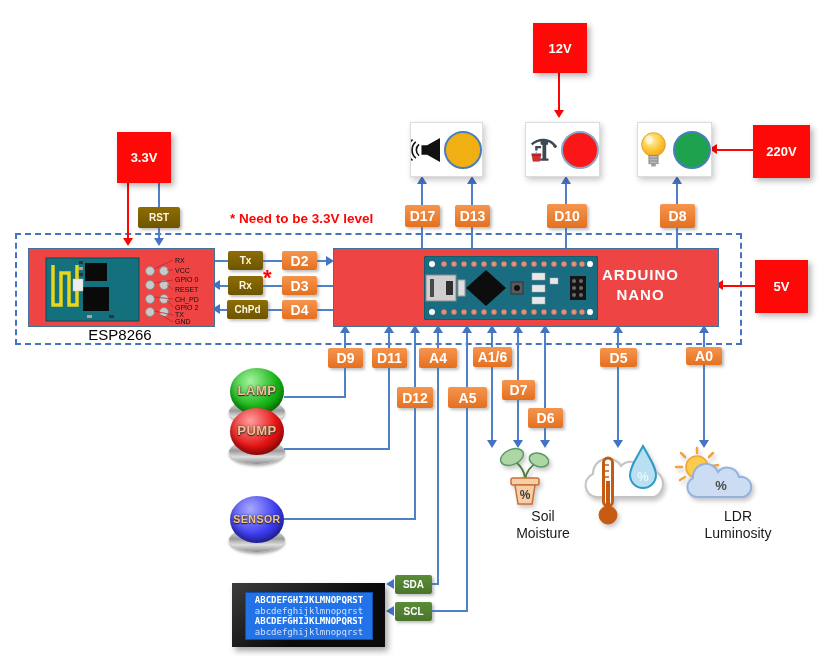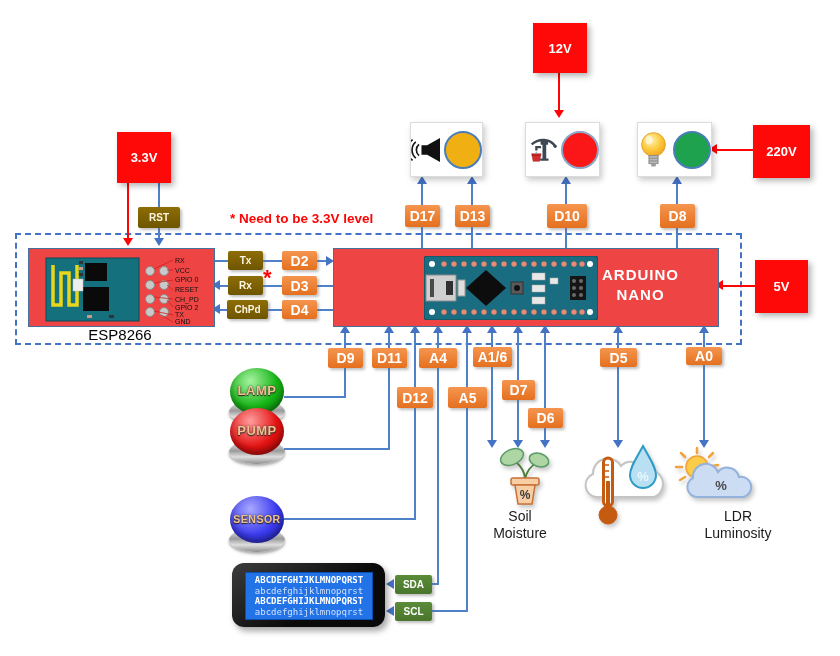--- a/index.html
+++ b/index.html
@@ -41,22 +41,22 @@
   .pb-base{position:absolute;bottom:2px;left:1px;width:56px;height:24px;border-radius:50%;
        background:linear-gradient(180deg,#f4f4f4,#9a9a9a 45%,#dedede 70%,#8f8f8f);box-shadow:0 2px 3px rgba(0,0,0,.35);}
   .pb-dome{position:absolute;top:0;left:2px;width:54px;height:47px;border-radius:50%;box-shadow:inset 0 -4px 6px rgba(0,0,0,.35);}
   .pb-dome.lamp{background:radial-gradient(circle at 38% 28%,#a6f3a0,#16b516 55%,#077507);}
   .pb-dome.pump{background:radial-gradient(circle at 38% 28%,#ff9d9d,#e51212 55%,#8f0707);}
   .pb-dome.sensor{background:radial-gradient(circle at 38% 28%,#a8a8ff,#3c3cf0 55%,#1b1b9e);}
   .pb-label{position:absolute;top:15px;left:0;width:58px;text-align:center;font-size:13px;font-weight:bold;
        color:#f2c18d;text-shadow:0 0 2px #333,0 1px 1px #222;letter-spacing:.5px;}
   .pb-label.small{font-size:10.5px;top:17px;}
   
-  .lcd-bezel{position:absolute;background:linear-gradient(145deg,#3c3c3c,#0a0a0a 60%);border-radius:12px;
-       box-shadow:3px 4px 6px rgba(0,0,0,.35);}
+  .lcd-bezel{position:absolute;background:linear-gradient(145deg,#3c3c3c,#0a0a0a 60%);border-radius:0;
+       box-shadow:3px 4px 6px rgba(0,0,0,.35);margin-top:20px;}
   .lcd-screen{position:absolute;background:#2273e8;border:1px solid #0c4fb0;
        font-family:"DejaVu Sans Mono",monospace;font-size:9px;line-height:10.5px;text-align:center;
        display:flex;flex-direction:column;justify-content:center;}
   .lcd-row1{color:#ffffff;font-weight:bold;} .lcd-row2{color:#cfe0ff;}
   
   .sensor-label{position:absolute;text-align:center;font-size:14px;color:#1a1a1a;line-height:17px;}
   .note{position:absolute;color:#fe0505;font-weight:bold;font-size:13.5px;}
   .star{position:absolute;color:#fe0505;font-weight:bold;font-size:22px;line-height:20px;}
   .caption{position:absolute;text-align:center;font-size:15px;color:#000;}
   .arduino-title{position:absolute;color:#fff;font-weight:bold;font-size:15px;letter-spacing:1px;
@@ -417,21 +417,21 @@
     <g>
       <path d="M30,34 C30,24 24,18 16,12" stroke="#4e7d3a" stroke-width="2" fill="none"></path>
       <path d="M30,34 C31,24 37,19 44,15" stroke="#4e7d3a" stroke-width="2" fill="none"></path>
       <ellipse cx="17" cy="11" rx="12" ry="7.5" fill="#aed6a5" stroke="#5a9a64" stroke-width="1.5" transform="rotate(-24 17 11)"></ellipse>
       <ellipse cx="44" cy="14" rx="10" ry="6.5" fill="#aed6a5" stroke="#5a9a64" stroke-width="1.5" transform="rotate(18 44 14)"></ellipse>
       <rect x="16" y="32" width="28" height="7" rx="2" fill="#f8cfa5" stroke="#c87137" stroke-width="1.5"></rect>
       <path d="M20,39 L40,39 L37,58 L23,58 Z" fill="#f8cfa5" stroke="#c87137" stroke-width="1.5"></path>
       <text x="30" y="53" text-anchor="middle" font-family="Liberation Sans, sans-serif" font-size="12" font-weight="bold" fill="#3a3a3a">%</text>
     </g>
   </svg>
-  <div class="sensor-label" style="left:474px;top:508px;width:92px">
+  <div class="sensor-label" style="left:497px;top:508px;width:92px">
     <div>Soil</div>
     <div>Moisture</div>
   </div>
 
   <svg class="abs icon-shadow" style="left:578px;top:443px" width="95" height="84" viewBox="0 0 95 84">
     <path d="M18,54 a12,12 0 0 1 -3,-23 a15,15 0 0 1 28,-8 a14,14 0 0 1 23,5 a12,12 0 0 1 10,26 Z" fill="#fff" stroke="#c4c4c4" stroke-width="2"></path>
     <rect x="25.5" y="15" width="9" height="48" rx="4.5" fill="#fff" stroke="#c55a11" stroke-width="3"></rect>
     <circle cx="30" cy="72" r="9" fill="#c55a11" stroke="#c55a11"></circle>
     <line x1="30" y1="38" x2="30" y2="66" stroke="#c55a11" stroke-width="4"></line>
     <g stroke="#c55a11" stroke-width="1.5">

